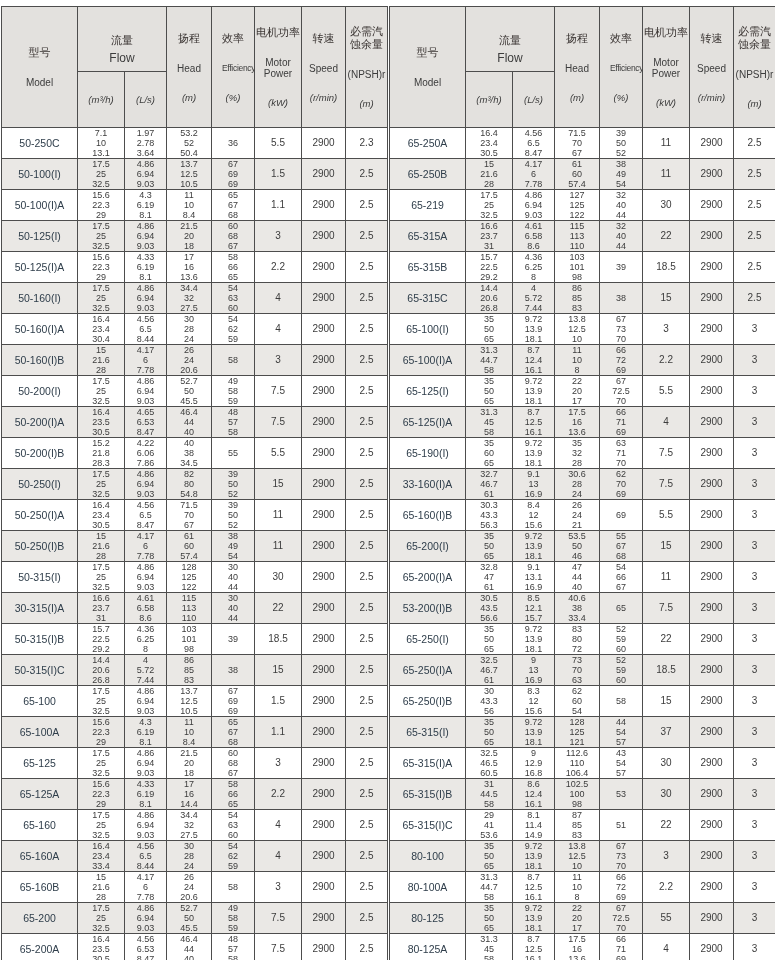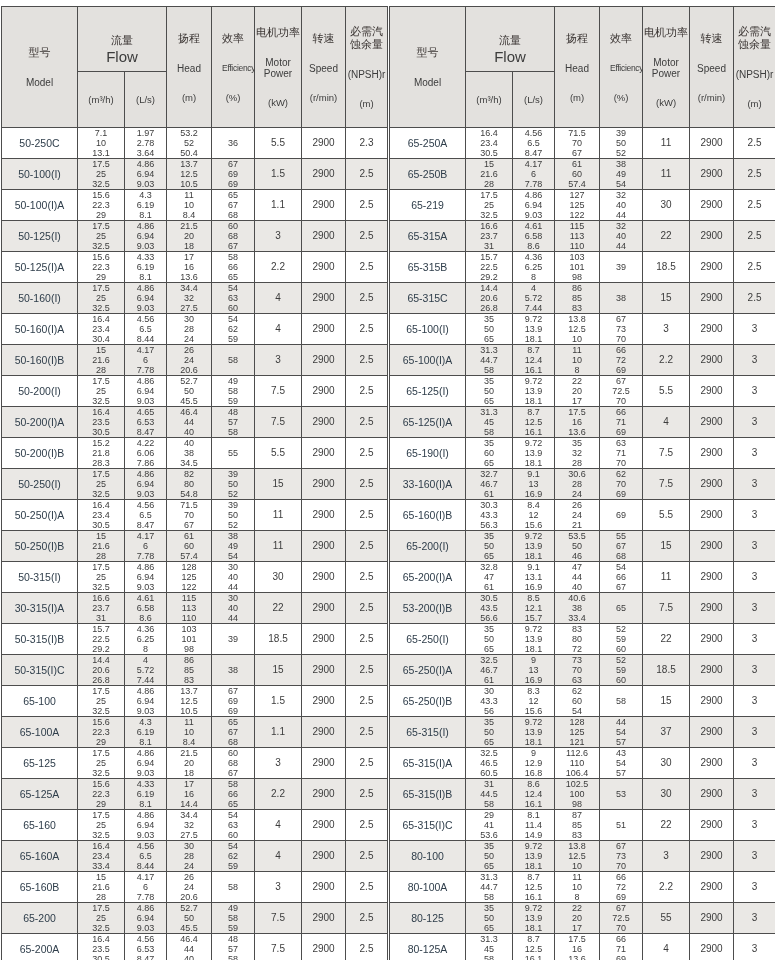--- a/index.html
+++ b/index.html
@@ -13,23 +13,23 @@
   table{border-collapse:collapse;table-layout:fixed;width:386px;}
   .tbl2{margin-left:1px;}
   th,td{border:1px solid var(--border);text-align:center;vertical-align:middle;
         color:var(--text);white-space:pre-line;padding:0;overflow:hidden;}
   thead th{background:var(--header-bg);font-weight:normal;}
   thead tr.r1 th{height:26px;}
   thead tr.r2 th{height:30px;}
   .zh{display:block;font-size:11px;line-height:13px;color:#3a3432;}
   .en{display:block;font-size:10px;line-height:11px;}
   .en-eff{font-size:8.5px;letter-spacing:-0.3px;margin-left:10px;}
-  .unit{display:block;font-size:9.5px;line-height:11px;}
+  .unit{display:block;font-size:9.5px;line-height:11px;font-style:italic;}
   .inlinezh{font-size:11px;color:#3a3432;margin-top:48px;}
-  .inlineen{font-size:15px;margin-top:8px;}
+  .inlineen{font-size:12px;margin-top:8px;}
   tbody tr{height:30px;}
   tbody tr:nth-child(even){background:var(--stripe);}
   tbody tr:nth-child(odd){background:var(--plain);}
   td{font-size:9px;line-height:10px;}
   td.c0{font-size:10.5px;color:var(--model);}
   td.c5,td.c6,td.c7{font-size:10px;}
   col.model{width:76px;} col.m3h{width:47px;} col.ls{width:42px;}
   col.head{width:45px;} col.eff{width:43px;} col.power{width:47px;}
   col.speed{width:44px;} col.npsh{width:42px;}
 </style>

